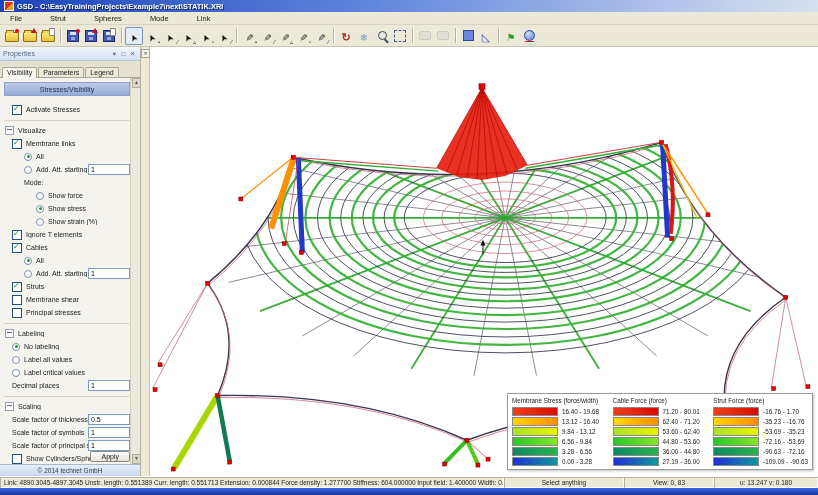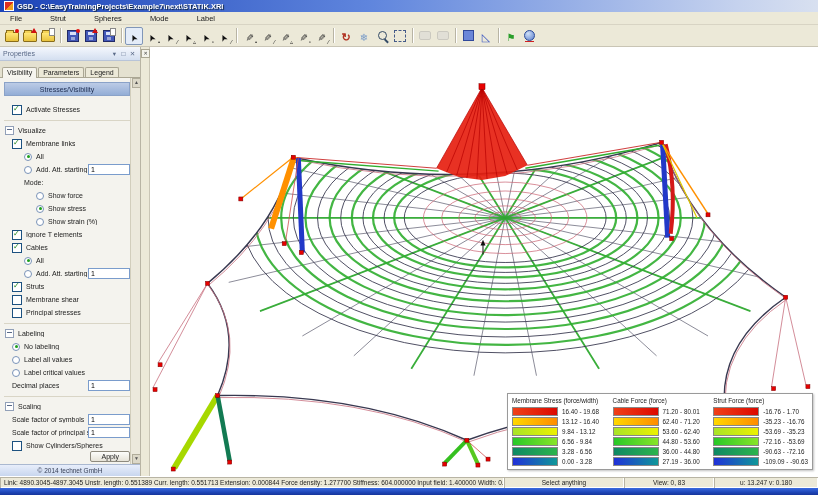--- a/index.html
+++ b/index.html
@@ -115,21 +115,21 @@
   <div class="titlebar">
     <span class="app-icon"></span>
     <span class="title">GSD - C:\EasyTrainingProjects\Example7\next\STATIK.XRI</span>
   </div>
 
   <div class="menubar">
     <span class="menu-item">File</span>
     <span class="menu-item">Strut</span>
     <span class="menu-item">Spheres</span>
     <span class="menu-item">Mode</span>
-    <span class="menu-item">Label</span>
+    <span class="menu-item">Link</span>
   </div>
 
   <div class="toolbar" id="toolbar">
       <span class="tb-btn k-folder b-dot">
         <i></i>
       </span>
       <span class="tb-btn k-folder b-tri">
         <i></i>
       </span>
       <span class="tb-btn k-folder b-doc">
@@ -317,20 +317,24 @@
           <span class="lbl">Label critical values</span>
         </div>
         <div class="row lvl1">
           <span class="lbl">Decimal places</span>
           <input class="txt" value="1" style="">
         </div>
 
         <div class="sect">
           <span class="sect-toggle"></span>
           <span class="lbl">Scaling</span>
+        </div>
+        <div class="row lvl1">
+          <span class="lbl">Scale factor of thickness</span>
+          <input class="txt" value="0.5" style="">
         </div>
         <div class="row lvl1">
           <span class="lbl">Scale factor of symbols</span>
           <input class="txt" value="1" style="">
         </div>
         <div class="row lvl1">
           <span class="lbl">Scale factor of principal stresses</span>
           <input class="txt" value="1" style="">
         </div>
         <div class="row lvl1">

